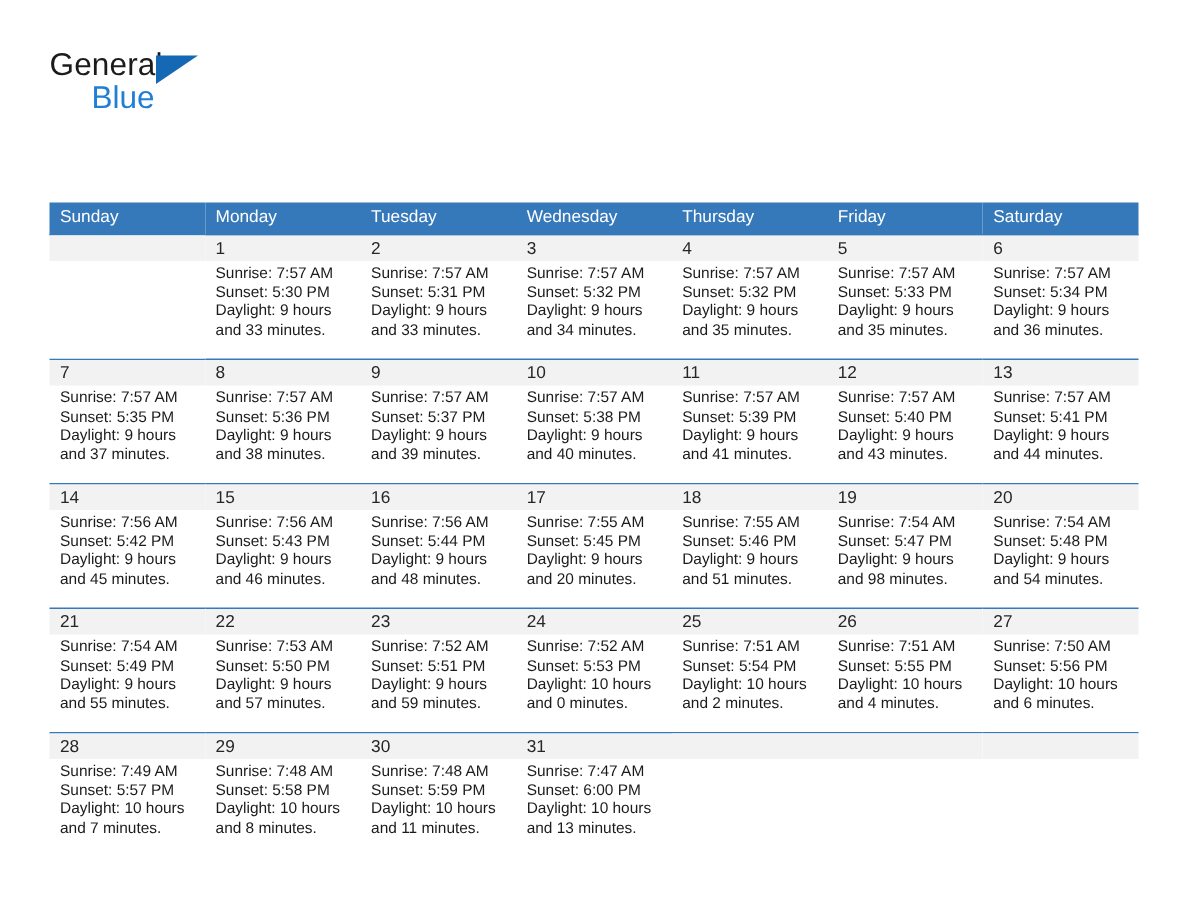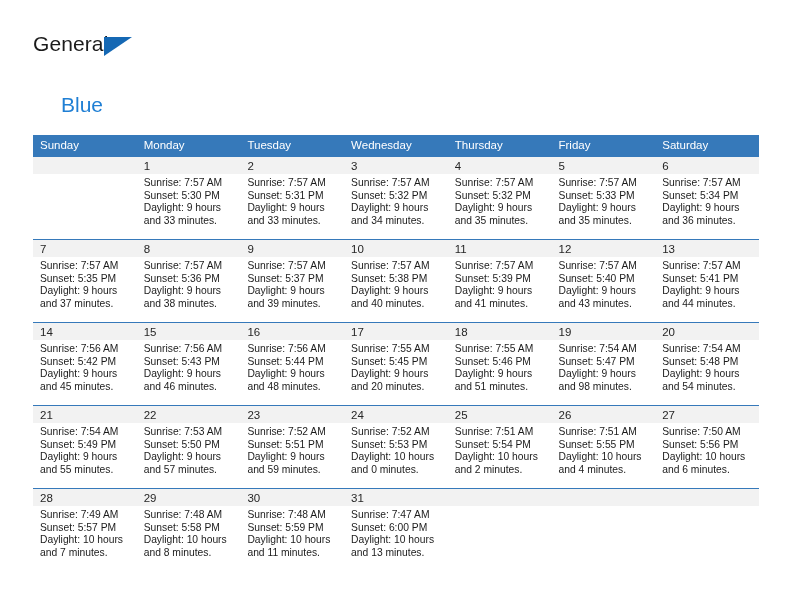--- a/index.html
+++ b/index.html
@@ -55,21 +55,20 @@
     border-left: 28px solid #1568b4;
     border-bottom: 19px solid transparent;
   }
   .brand-blue {
     position: absolute;
     left: 28px;
     top: 22px;
     font-size: 21px;
     color: #1f7fd4;
     font-family: "Liberation Sans", sans-serif;
-    margin-top: 39px;
   }
   .title {
     position: absolute;
     right: 35px;
     top: 33px;
     font-size: 28px;
     color: #1b1b1b;
     text-align: right;
     white-space: nowrap;
   }

